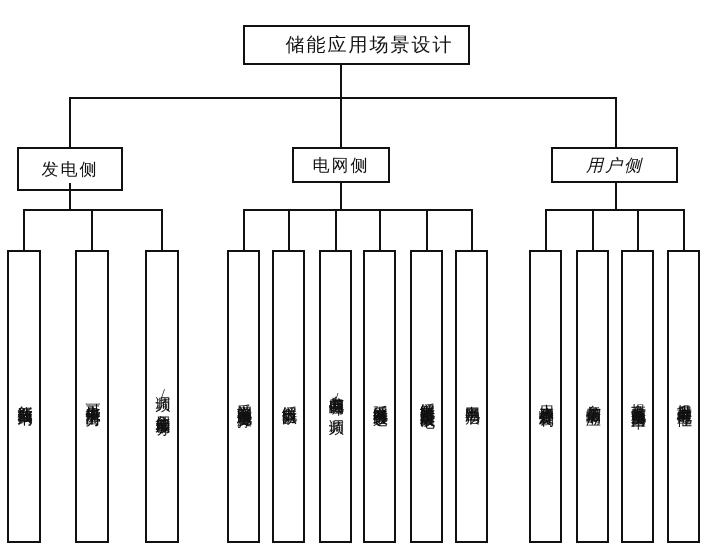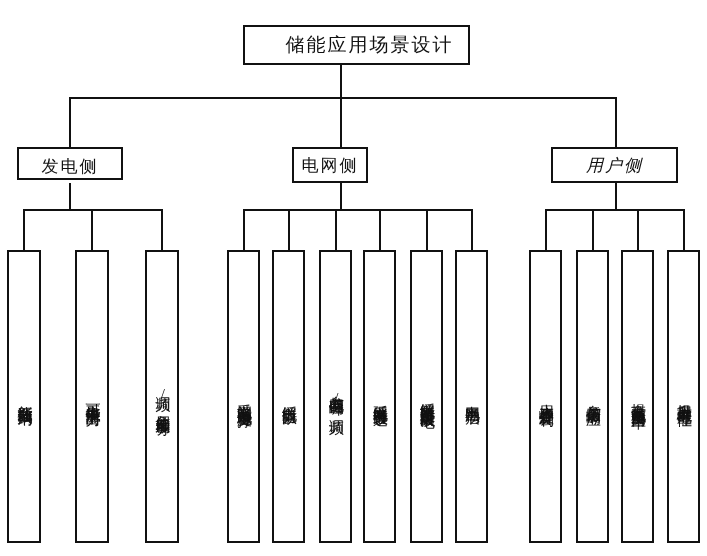--- a/index.html
+++ b/index.html
@@ -70,25 +70,25 @@
   </div>
 
   <div class="line v" style="left:340px; top:65px; height:34px;"></div>
 
   <div class="line h" style="left:69px; top:97px; width:548px;"></div>
 
   <div class="line v" style="left:69px; top:97px; height:50px;"></div>
   <div class="line v" style="left:340px; top:97px; height:50px;"></div>
   <div class="line v" style="left:615px; top:97px; height:50px;"></div>
 
-  <div class="node level2" style="left:17px; top:147px; width:106px; height:33px;align-items:flex-end;">
+  <div class="node level2" style="left:17px; top:147px; width:106px; height:44px;">
     <span class="txt">发电侧</span>
   </div>
 
-  <div class="node level2" style="left:292px; top:147px; width:76px; height:36px;">
+  <div class="node level2" style="left:292px; top:147px; width:98px; height:36px;">
     <span class="txt">电网侧</span>
   </div>
 
   <div class="node level2" style="left:551px; top:147px; width:127px; height:36px;font-style:italic;">
     <span class="txt">用户侧</span>
   </div>
 
   <div class="line v" style="left:69px; top:183px; height:28px;"></div>
   <div class="line h" style="left:23px; top:209px; width:140px;"></div>
   <div class="line v" style="left:23px; top:209px; height:42px;"></div>

